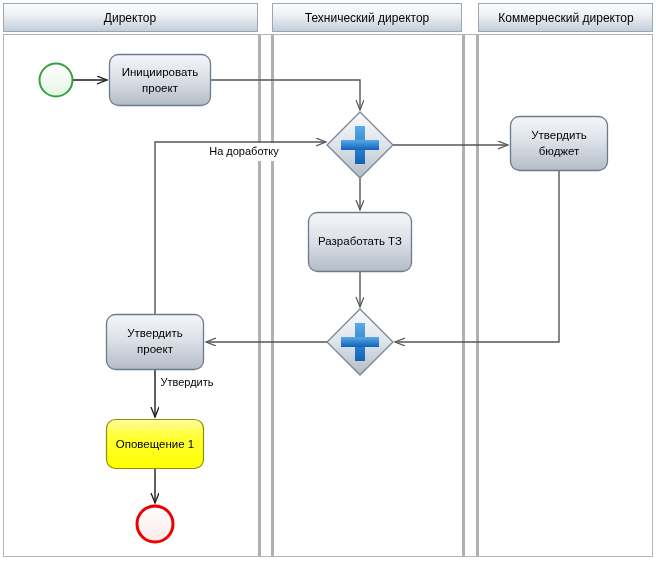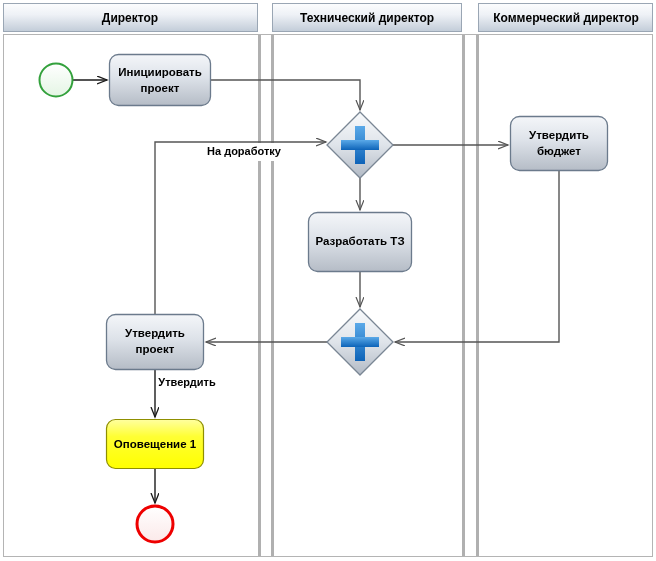--- a/index.html
+++ b/index.html
@@ -9,21 +9,20 @@
   }
   body {
     font-family: "Liberation Sans", sans-serif;
   }
   #canvas {
     position: relative;
     width: 656px;
     height: 561px;
     background: #ffffff;
     overflow: hidden;
-    font-weight: bold;
   }
   #diagram-svg {
     position: absolute;
     left: 0;
     top: 0;
     width: 656px;
     height: 561px;
   }
   .lane-header-label {
     font-size: 12px;

